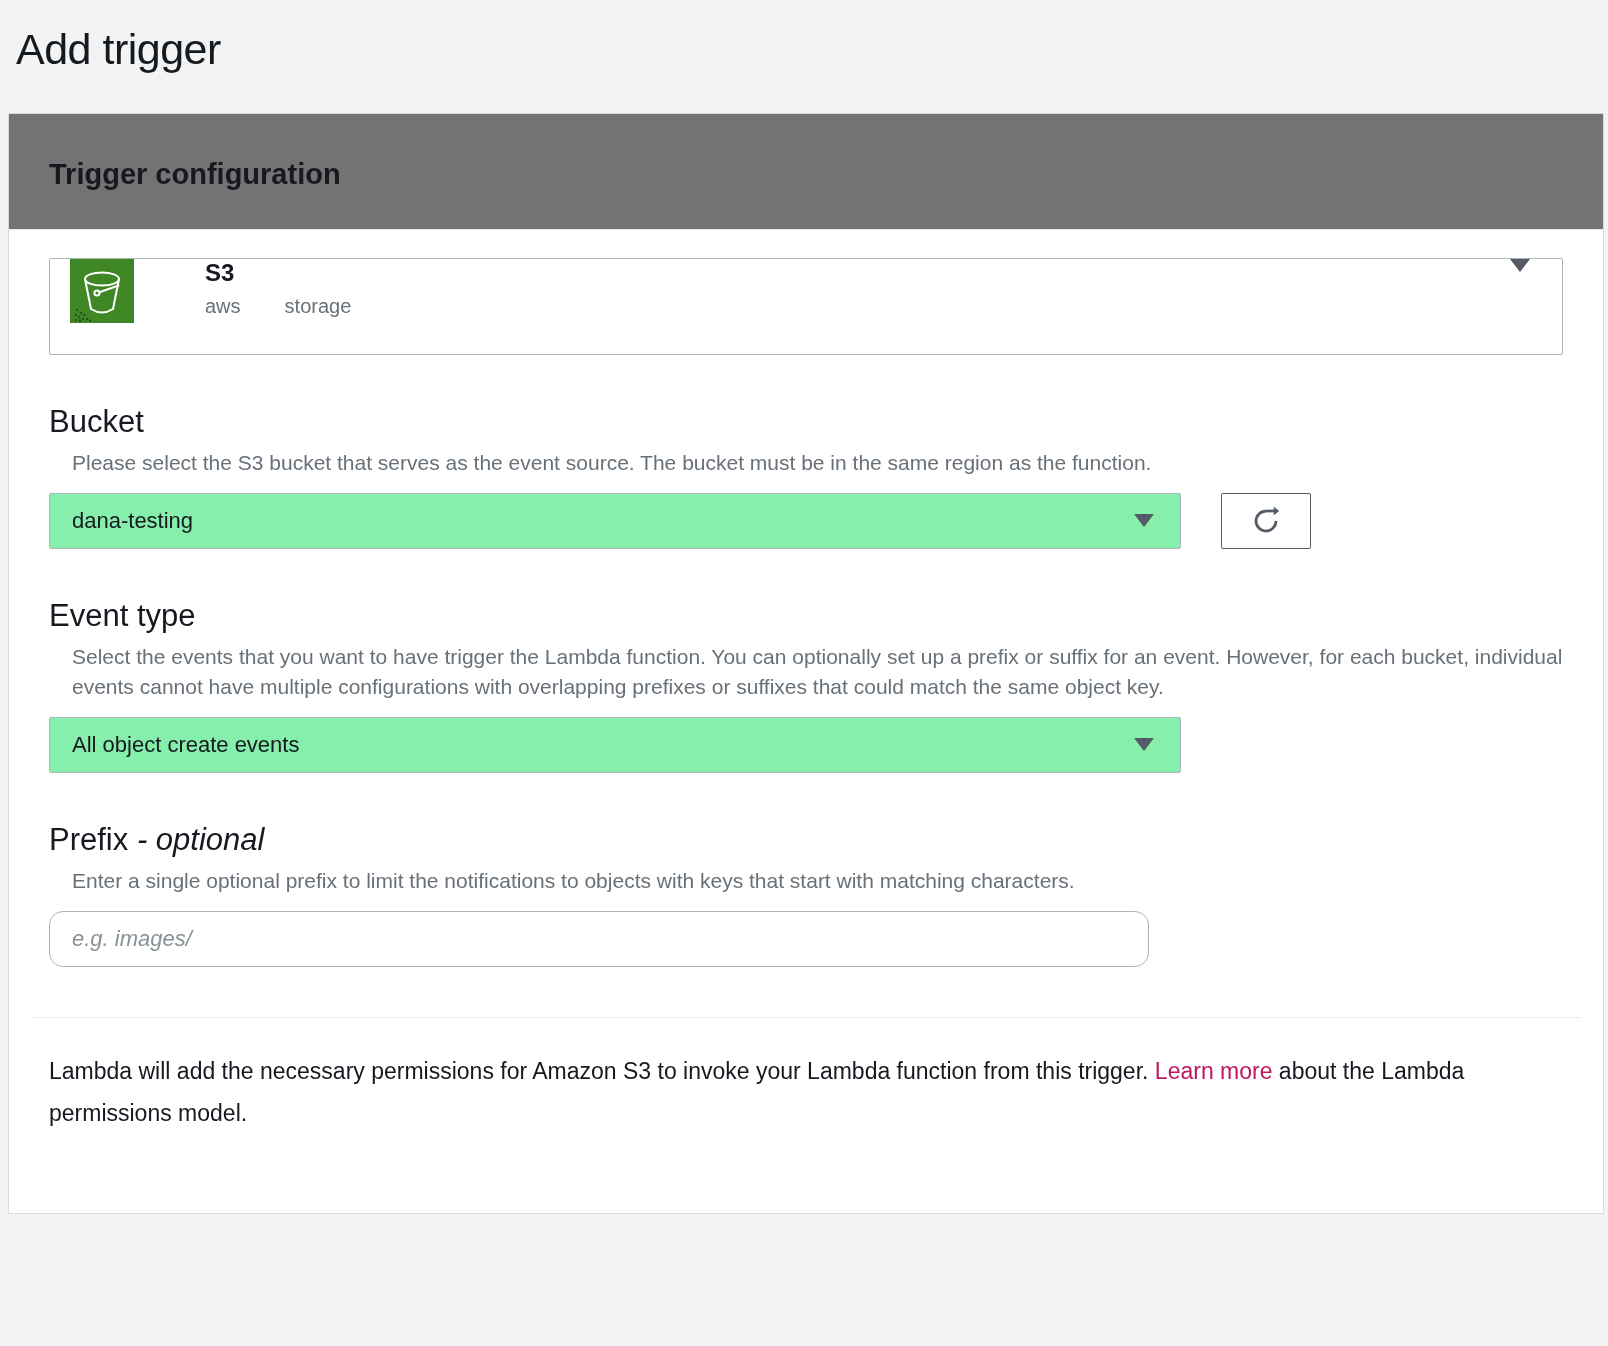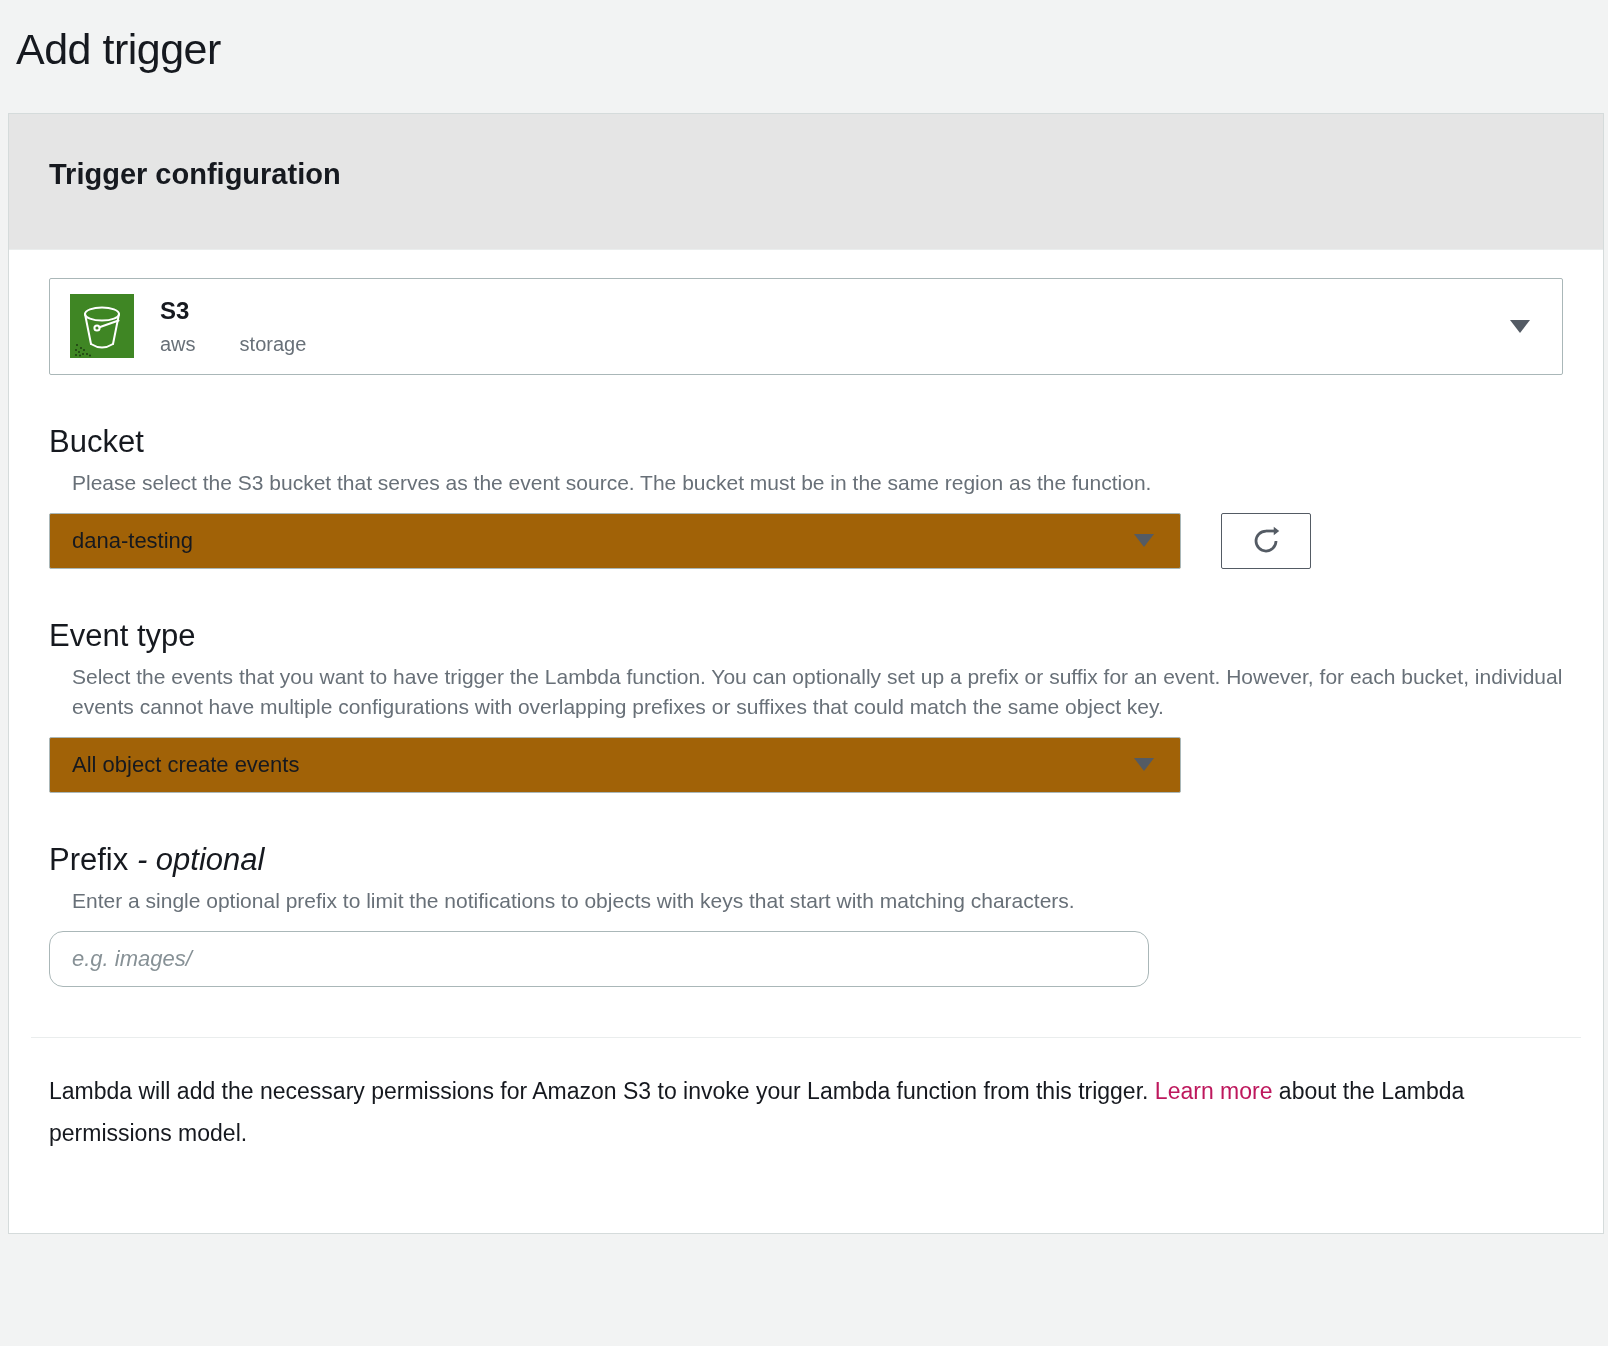--- a/index.html
+++ b/index.html
@@ -15,35 +15,35 @@
     margin: 12px; padding: 10px 0 0 4px;
     font-size: 43px; font-weight: 400; letter-spacing: -0.5px;
     color: #16191f; line-height: 1.3;
   }
   .card {
     margin: 35px 4px 10px 8px;
     background: #ffffff;
     border: 1px solid #d5dbdb;
   }
   .card-header {
-    background: #e5e5e5;
+    background: #737373;
     border-bottom: 1px solid #eaeded;
-    padding: 44px 40px 58px 40px;
+    padding: 44px 40px 38px 40px;
   }
   .card-header h2 {
     margin: 0; font-size: 29px; font-weight: 700; color: #16191f;
   }
   .card-body { padding: 28px 40px 78px 40px; background: #ffffff; }
 
   .service-select {
     height: 97px;
     border: 1px solid #aab7b8; border-radius: 2px;
-    display: flex; align-items: center;
+    display: flex; align-items: flex-start;
     padding: 0 32px 0 20px;
-    background: #fff; cursor: pointer;
+    background: #fff; cursor: pointer; gap: 45px;
   }
   .service-icon { width: 64px; height: 64px; flex: 0 0 64px; }
   .service-text { margin-left: 26px; }
   .service-name { font-size: 24px; font-weight: 700; color: #16191f; margin-bottom: 8px; }
   .service-tags { font-size: 20px; color: #687078; display: flex; gap: 44px; }
   .caret {
     width: 0; height: 0;
     border-left: 10px solid transparent;
     border-right: 10px solid transparent;
     border-top: 13px solid #545b64;
@@ -53,21 +53,21 @@
 
   .field { margin-top: 47px; }
   .field-label { font-size: 31px; color: #16191f; line-height: 1.3; }
   .field-label .optional { font-style: italic; }
   .field-desc { font-size: 21px; color: #687078; line-height: 1.45; margin-top: 6px; max-width: 1500px; margin-left: 23px; }
   .control-row { display: flex; align-items: center; margin-top: 14px; }
 
   .select-box {
     width: 1132px; height: 56px;
     border: 1px solid #aab7b8; border-radius: 2px;
-    background: #a16207;
+    background: #86efac;
     display: flex; align-items: center; justify-content: space-between;
     padding: 0 26px 0 22px;
     font-size: 22px; color: #16191f; cursor: pointer;
   }
   .refresh-btn {
     width: 90px; height: 56px; margin-left: 40px;
     border: 1px solid #545b64; border-radius: 2px;
     background: #fff; display: flex; align-items: center; justify-content: center;
     cursor: pointer; padding: 0;
   }

